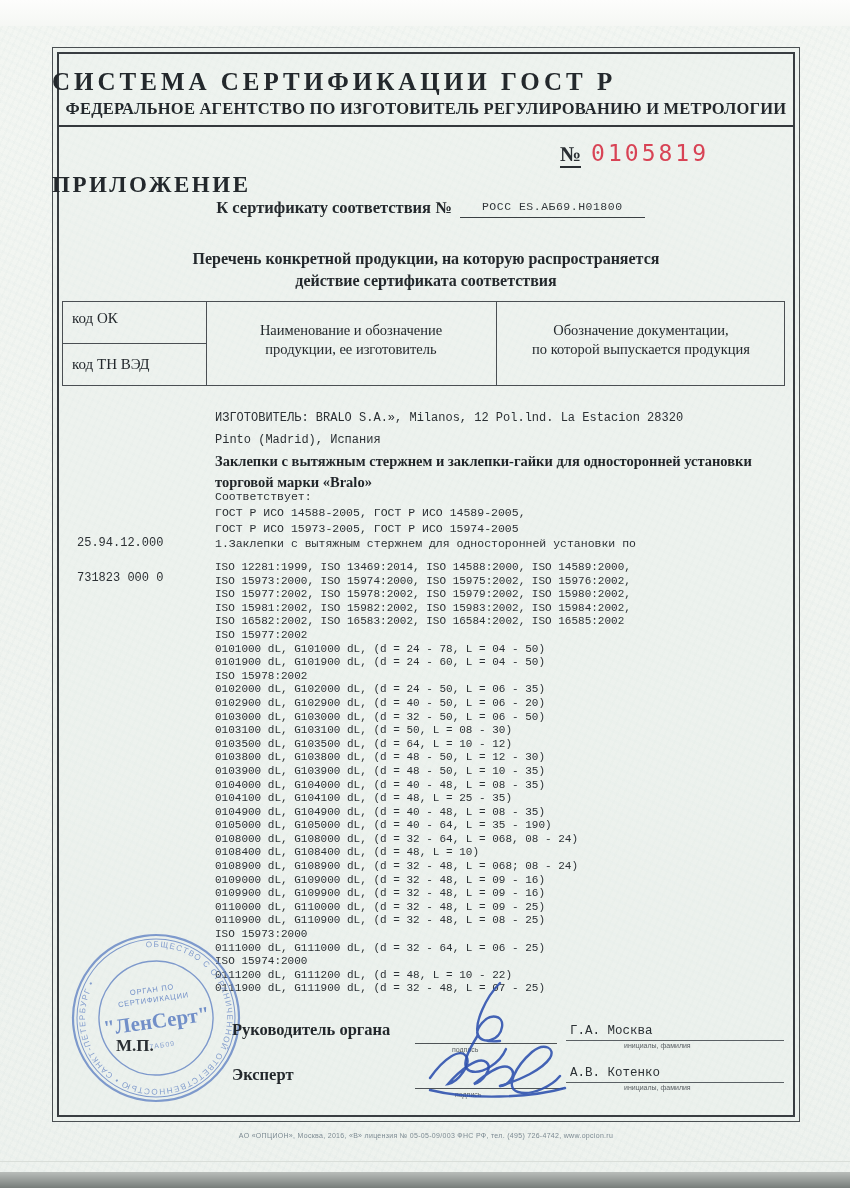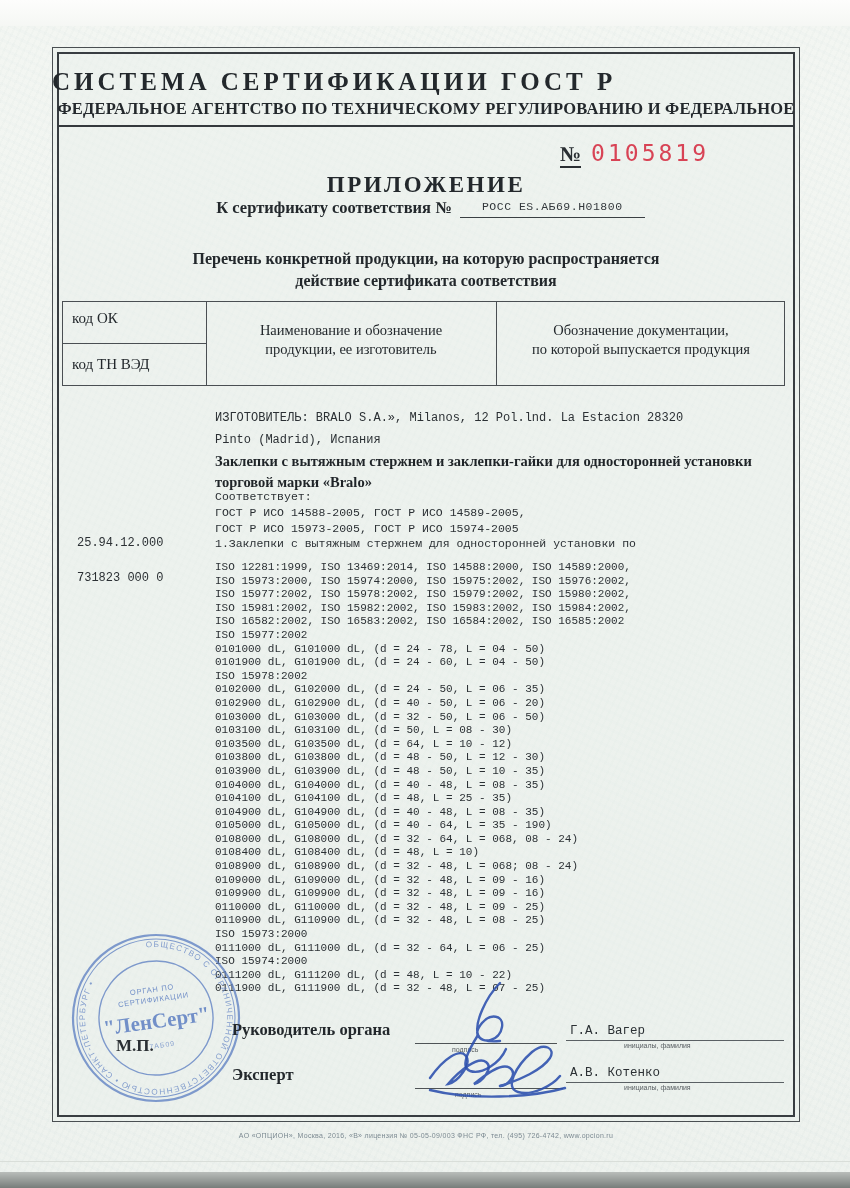--- a/index.html
+++ b/index.html
@@ -30,21 +30,21 @@
     letter-spacing:4px; }
   .hdr2 { left:52px; top:99px; width:748px; text-align:center; font-size:16.5px;
     letter-spacing:0.2px; }
   .hdr-divider { left:58px; top:125px; width:736px; height:0; border-top:2.5px solid #34393d; }
 
   .doc-num { left:560px; top:140px; width:220px; text-align:left; }
   .doc-num .no-sign { font-size:21px; font-weight:bold; color:#2a2f33; border-bottom:2px solid #2a2f33; }
   .doc-num .no-value { font-family:"DejaVu Sans Mono", monospace; font-size:23px;
     color:#d84355; letter-spacing:3px; margin-left:10px; }
 
-  .title { left:52px; top:172px; width:748px; text-align:center; font-size:23px; letter-spacing:2.5px; }
+  .title { left:52px; top:172px; width:748px; font-size:23px; letter-spacing:2.5px; }
 
   .cert-row { left:52px; top:196px; width:748px; text-align:center;padding-left:9px; }
   .cert-label { font-size:16.5px; font-weight:bold; font-family:"Liberation Serif",serif; color:#23282c; }
   .cert-field { display:inline-block; vertical-align:bottom; margin-left:8px;
     border-bottom:1.3px solid #3a3f43; min-width:185px; padding:0 6px 3px 6px; }
   .cert-field span { font-family:"Liberation Mono","DejaVu Sans Mono",monospace; font-size:11.5px; color:#33383c; letter-spacing:0.5px; }
 
   .sub1 { left:52px; top:250px; width:748px; text-align:center; font-size:16px; }
   .sub2 { left:52px; top:272px; width:748px; text-align:center; font-size:16px; }
 
@@ -93,21 +93,21 @@
 <div class="page">
   <div class="top-edge"></div>
   <div class="faint-rule"></div>
   <div class="bottom-edge"></div>
 
   <div class="frame">
     <div class="frame-inner"></div>
   </div>
 
   <div class="abs serifb hdr1">СИСТЕМА СЕРТИФИКАЦИИ ГОСТ Р</div>
-  <div class="abs serifb hdr2">ФЕДЕРАЛЬНОЕ АГЕНТСТВО ПО ТЕХНИЧЕСКОМУ РЕГУЛИРОВАНИЮ И ФЕДЕРАЛЬНОЕ</div>
+  <div class="abs serifb hdr2">ФЕДЕРАЛЬНОЕ АГЕНТСТВО ПО ИЗГОТОВИТЕЛЬ РЕГУЛИРОВАНИЮ И МЕТРОЛОГИИ</div>
   <div class="abs hdr-divider"></div>
 
   <div class="abs doc-num">
     <span class="no-sign">№</span><span class="no-value">0105819</span>
   </div>
 
   <div class="abs serifb title">ПРИЛОЖЕНИЕ</div>
 
   <div class="abs cert-row">
     <span class="cert-label">К сертификату соответствия №</span><span class="cert-field"><span>РОСС ES.АБ69.Н01800</span></span>
@@ -164,21 +164,21 @@
     <text x="98" y="108" text-anchor="middle" font-family="Liberation Serif, serif" font-weight="bold" font-size="21" fill="#5d7fc2">"ЛенСерт"</text>
     <text x="98" y="128" text-anchor="middle" font-family="Liberation Sans, sans-serif" font-size="7" fill="#5d7fc2" opacity="0.8" letter-spacing="1">17АБ09</text>
   </svg>
 
   <div class="abs serifb mp">М.П.</div>
   <div class="abs serifb sig-label-head">Руководитель органа</div>
   <div class="abs serifb sig-label-exp">Эксперт</div>
 
   <div class="abs sig-line1"></div>
   <div class="abs tiny podp1">подпись</div>
-  <div class="abs mono name1">Г.А. Вагер</div>
+  <div class="abs mono name1">Г.А. Москва</div>
   <div class="abs name-line1"></div>
   <div class="abs tiny init1">инициалы, фамилия</div>
 
   <div class="abs sig-line2"></div>
   <div class="abs tiny podp2">подпись</div>
   <div class="abs mono name2">А.В. Котенко</div>
   <div class="abs name-line2"></div>
   <div class="abs tiny init2">инициалы, фамилия</div>
 
   <svg class="abs sig-svg" style="left:408px; top:975px;" width="180" height="130">

